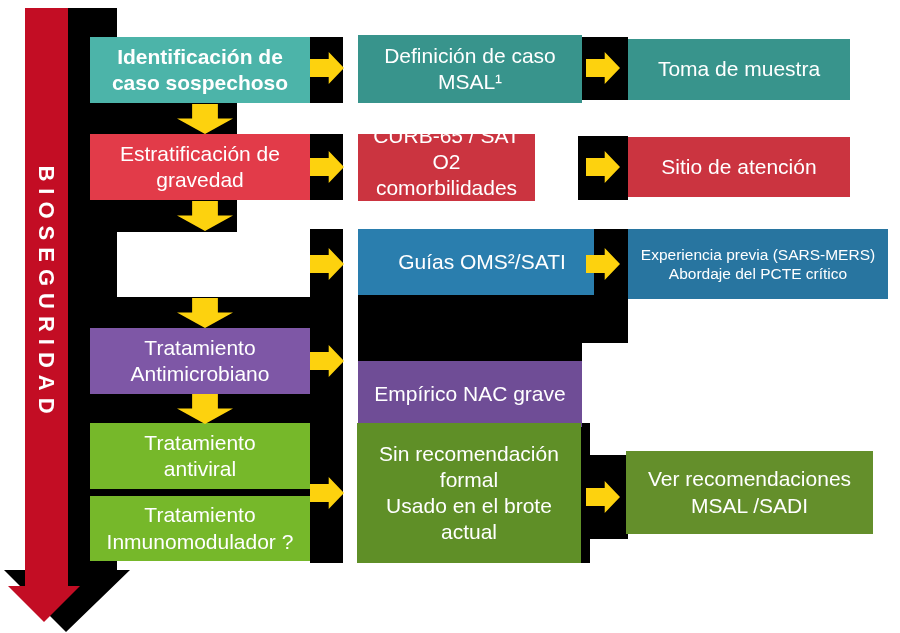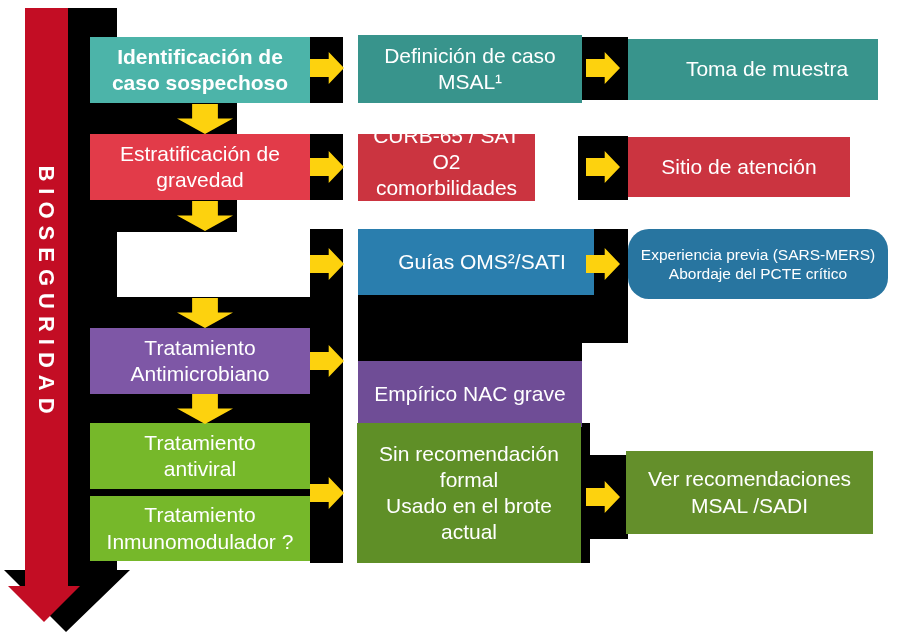--- a/index.html
+++ b/index.html
@@ -19,21 +19,21 @@
     line-height:1.24;
     font-size:21px;
     font-weight:400;
   }
   .teal-light{background:var(--teal-light);font-weight:bold;}
   .teal-dark{background:var(--teal-dark);}
   .red-light{background:var(--red-light);}
   .red-dark{background:var(--red-dark);}
   .blue-left{background:var(--blue-left);}
   .blue-mid{background:var(--blue-mid);}
-  .blue-right{background:var(--blue-right);border-radius:21px;}
+  .blue-right{background:var(--blue-right);}
   .purple-left{background:var(--purple-left);}
   .purple-mid{background:var(--purple-mid);}
   .green-light{background:var(--green-light);}
   .green-dark{background:var(--green-dark);}
   .green-dark2{background:var(--green-dark2);}
   .small-text{font-size:15.5px;}
   .arrow-right{
     position:absolute;width:34px;height:32px;
     background:var(--arrow-yellow);
     clip-path:polygon(0 22%,55% 22%,55% 0,100% 50%,55% 100%,55% 78%,0 78%);
@@ -81,21 +81,21 @@
   <div class="banner-label">BIOSEGURIDAD</div>
 
   <div class="box teal-light" style="left:90px;top:37px;width:220px;height:66px;">
     <span>Identificación de
 caso sospechoso</span>
   </div>
   <div class="box teal-dark" style="left:358px;top:35px;width:224px;height:68px;">
     <span>Definición de caso
 MSAL¹</span>
   </div>
-  <div class="box teal-dark" style="left:628px;top:39px;width:222px;height:61px;padding-left:28px;">
+  <div class="box teal-dark" style="left:628px;top:39px;width:222px;height:61px;">
     <span>Toma de muestra</span>
   </div>
 
   <div class="box red-light" style="left:90px;top:134px;width:220px;height:66px;align-items:center;">
     <span>Estratificación de
 gravedad</span>
   </div>
   <div class="box red-dark" style="left:358px;top:134px;width:177px;height:67px;align-items:flex-end;">
     <span>CURB-65 / SAT O2
 comorbilidades</span>

